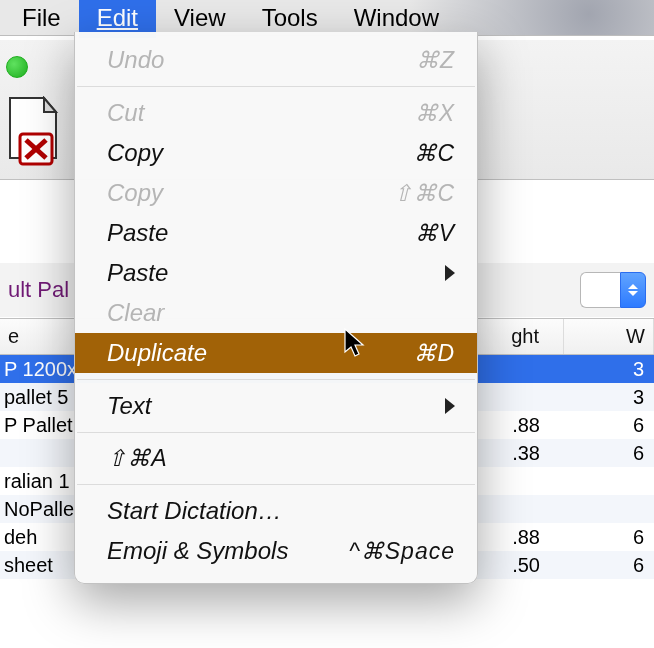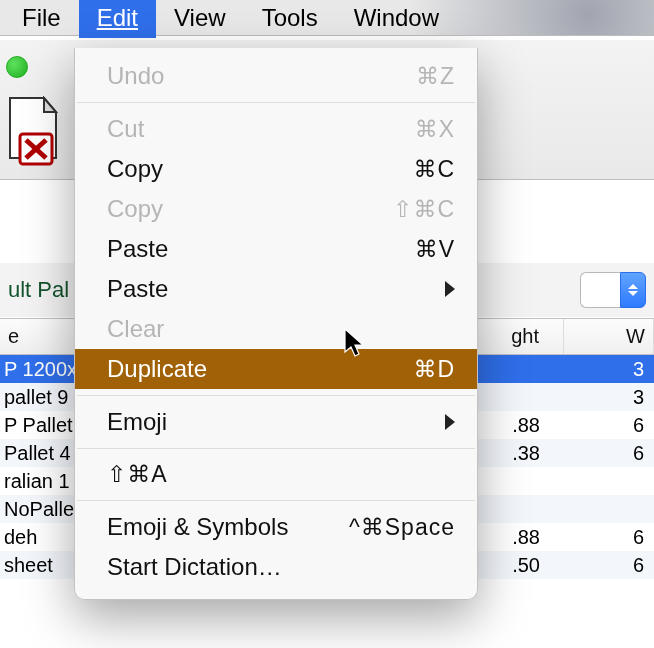--- a/index.html
+++ b/index.html
@@ -68,21 +68,21 @@
     top: 263px; left: 0; right: 0;
     height: 54px;
     background: #f3f3f3;
     display: flex;
     align-items: center;
     padding: 0 8px;
     z-index: 1;
   }
   .label-left {
     font-size: 22px;
-    color: #14532d;
+    color: #701a75;
     white-space: nowrap;
   }
   .combobox {
     margin-left: auto;
     display: flex;
     align-items: stretch;
     height: 36px;
   }
   .combo-field {
     width: 40px;
@@ -140,31 +140,32 @@
   }
   .row.alt { background: #f3f6fb; }
   .row.sel { background: #2f6fea; color: #fff; }
   .cell-name { width: 75px; padding-left: 4px; white-space: nowrap; overflow: hidden;}
   .cell-ght { flex: 1; text-align: right; padding-right: 24px; white-space: nowrap;}
   .cell-w { width: 90px; text-align: right; padding-right: 10px;}
 
   
   .dropdown {
     position: absolute;
-    top: 48px;
+    top: 32px;
     left: 74px;
     width: 404px;
     background: rgba(248,248,248,0.985);
     border: 1px solid #c2c2c2;
     border-top: none;
     border-radius: 0 0 10px 10px;
     box-shadow: 0 18px 50px rgba(0,0,0,0.35);
     padding: 8px 0 12px;
     z-index: 10;
     font-size: 24px;
+    font-style: italic;
   }
   .mi {
     display: flex;
     align-items: center;
     padding: 6px 22px 6px 32px;
     color: #111;
     white-space: nowrap;
   }
   .mi.disabled { color: #b5b5b5; }
   .mi.hover { background: #a16207; color: #fff; }
@@ -227,31 +228,30 @@
     <div class="th th-ght">ght</div>
     <div class="th th-w">W</div>
   </div>
   <div id="tbody">
       <div class="row sel">
         <div class="cell-name">P 1200x</div>
         <div class="cell-ght"></div>
         <div class="cell-w">3</div>
       </div>
       <div class="row alt">
-        <div class="cell-name">pallet 9</div>
+        <div class="cell-name">pallet 5</div>
         <div class="cell-ght"></div>
         <div class="cell-w">3</div>
       </div>
       <div class="row">
         <div class="cell-name">P Pallet</div>
         <div class="cell-ght">.88</div>
         <div class="cell-w">6</div>
       </div>
       <div class="row alt">
-        <div class="cell-name">Pallet 4</div>
         <div class="cell-ght">.38</div>
         <div class="cell-w">6</div>
       </div>
       <div class="row">
         <div class="cell-name">ralian 1</div>
         <div class="cell-ght"></div>
         <div class="cell-w"></div>
       </div>
       <div class="row alt">
         <div class="cell-name">NoPallet</div>
@@ -299,32 +299,32 @@
     </div>
     <div class="mi disabled">
       <span class="lbl">Clear</span>
     </div>
     <div class="mi hover">
       <span class="lbl">Duplicate</span>
       <span class="sc">⌘D</span>
     </div>
     <div class="sep"></div>
     <div class="mi">
-      <span class="lbl">Emoji</span>
+      <span class="lbl">Text</span>
       <span class="sub-arrow"></span>
     </div>
     <div class="sep"></div>
     <div class="mi">
       <span class="sc">⇧⌘A</span>
     </div>
     <div class="sep"></div>
+    <div class="mi">
+      <span class="lbl">Start Dictation…</span>
+    </div>
     <div class="mi">
       <span class="lbl">Emoji &amp; Symbols</span>
       <span class="sc">^⌘Space</span>
-    </div>
-    <div class="mi">
-      <span class="lbl">Start Dictation…</span>
     </div>
   </div>
 
 <svg class="cursor" width="22" height="30">
   <polygon points="1,1 1,24 7,19 11,28 15,26 11,17 19,17" fill="#000" stroke="#fff" stroke-width="1.2"></polygon>
 </svg>
 
 </body></html>

